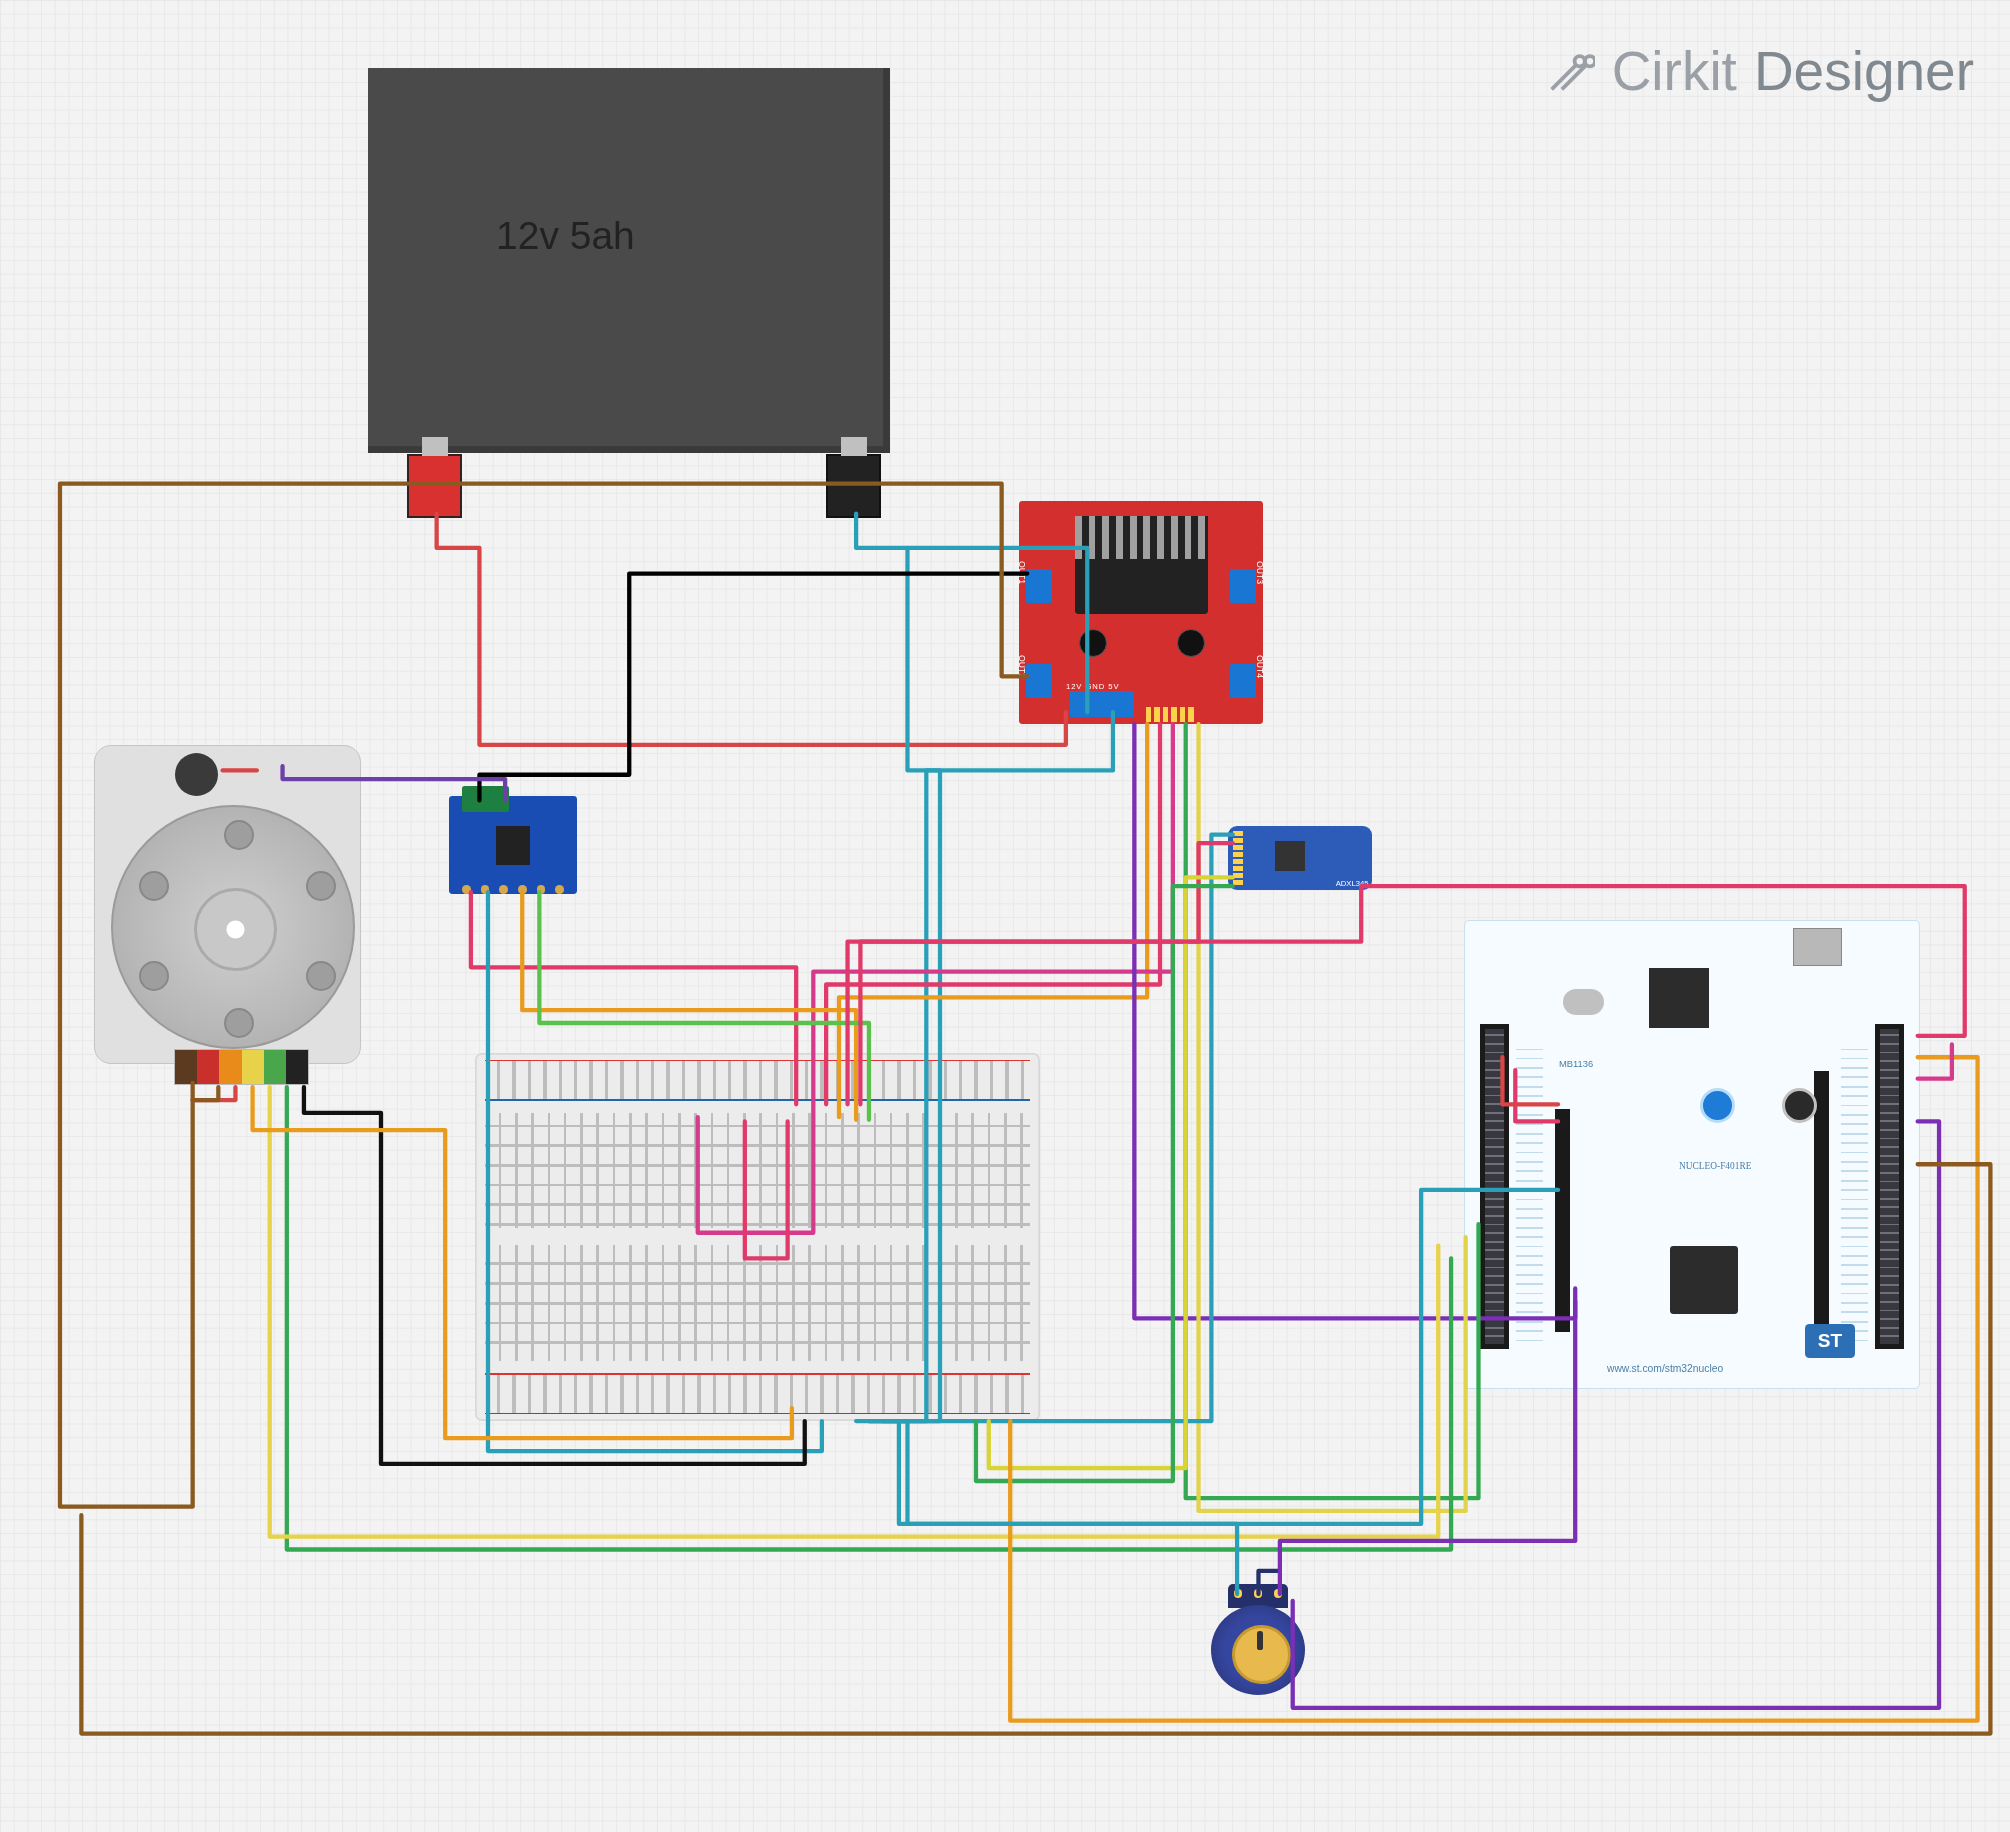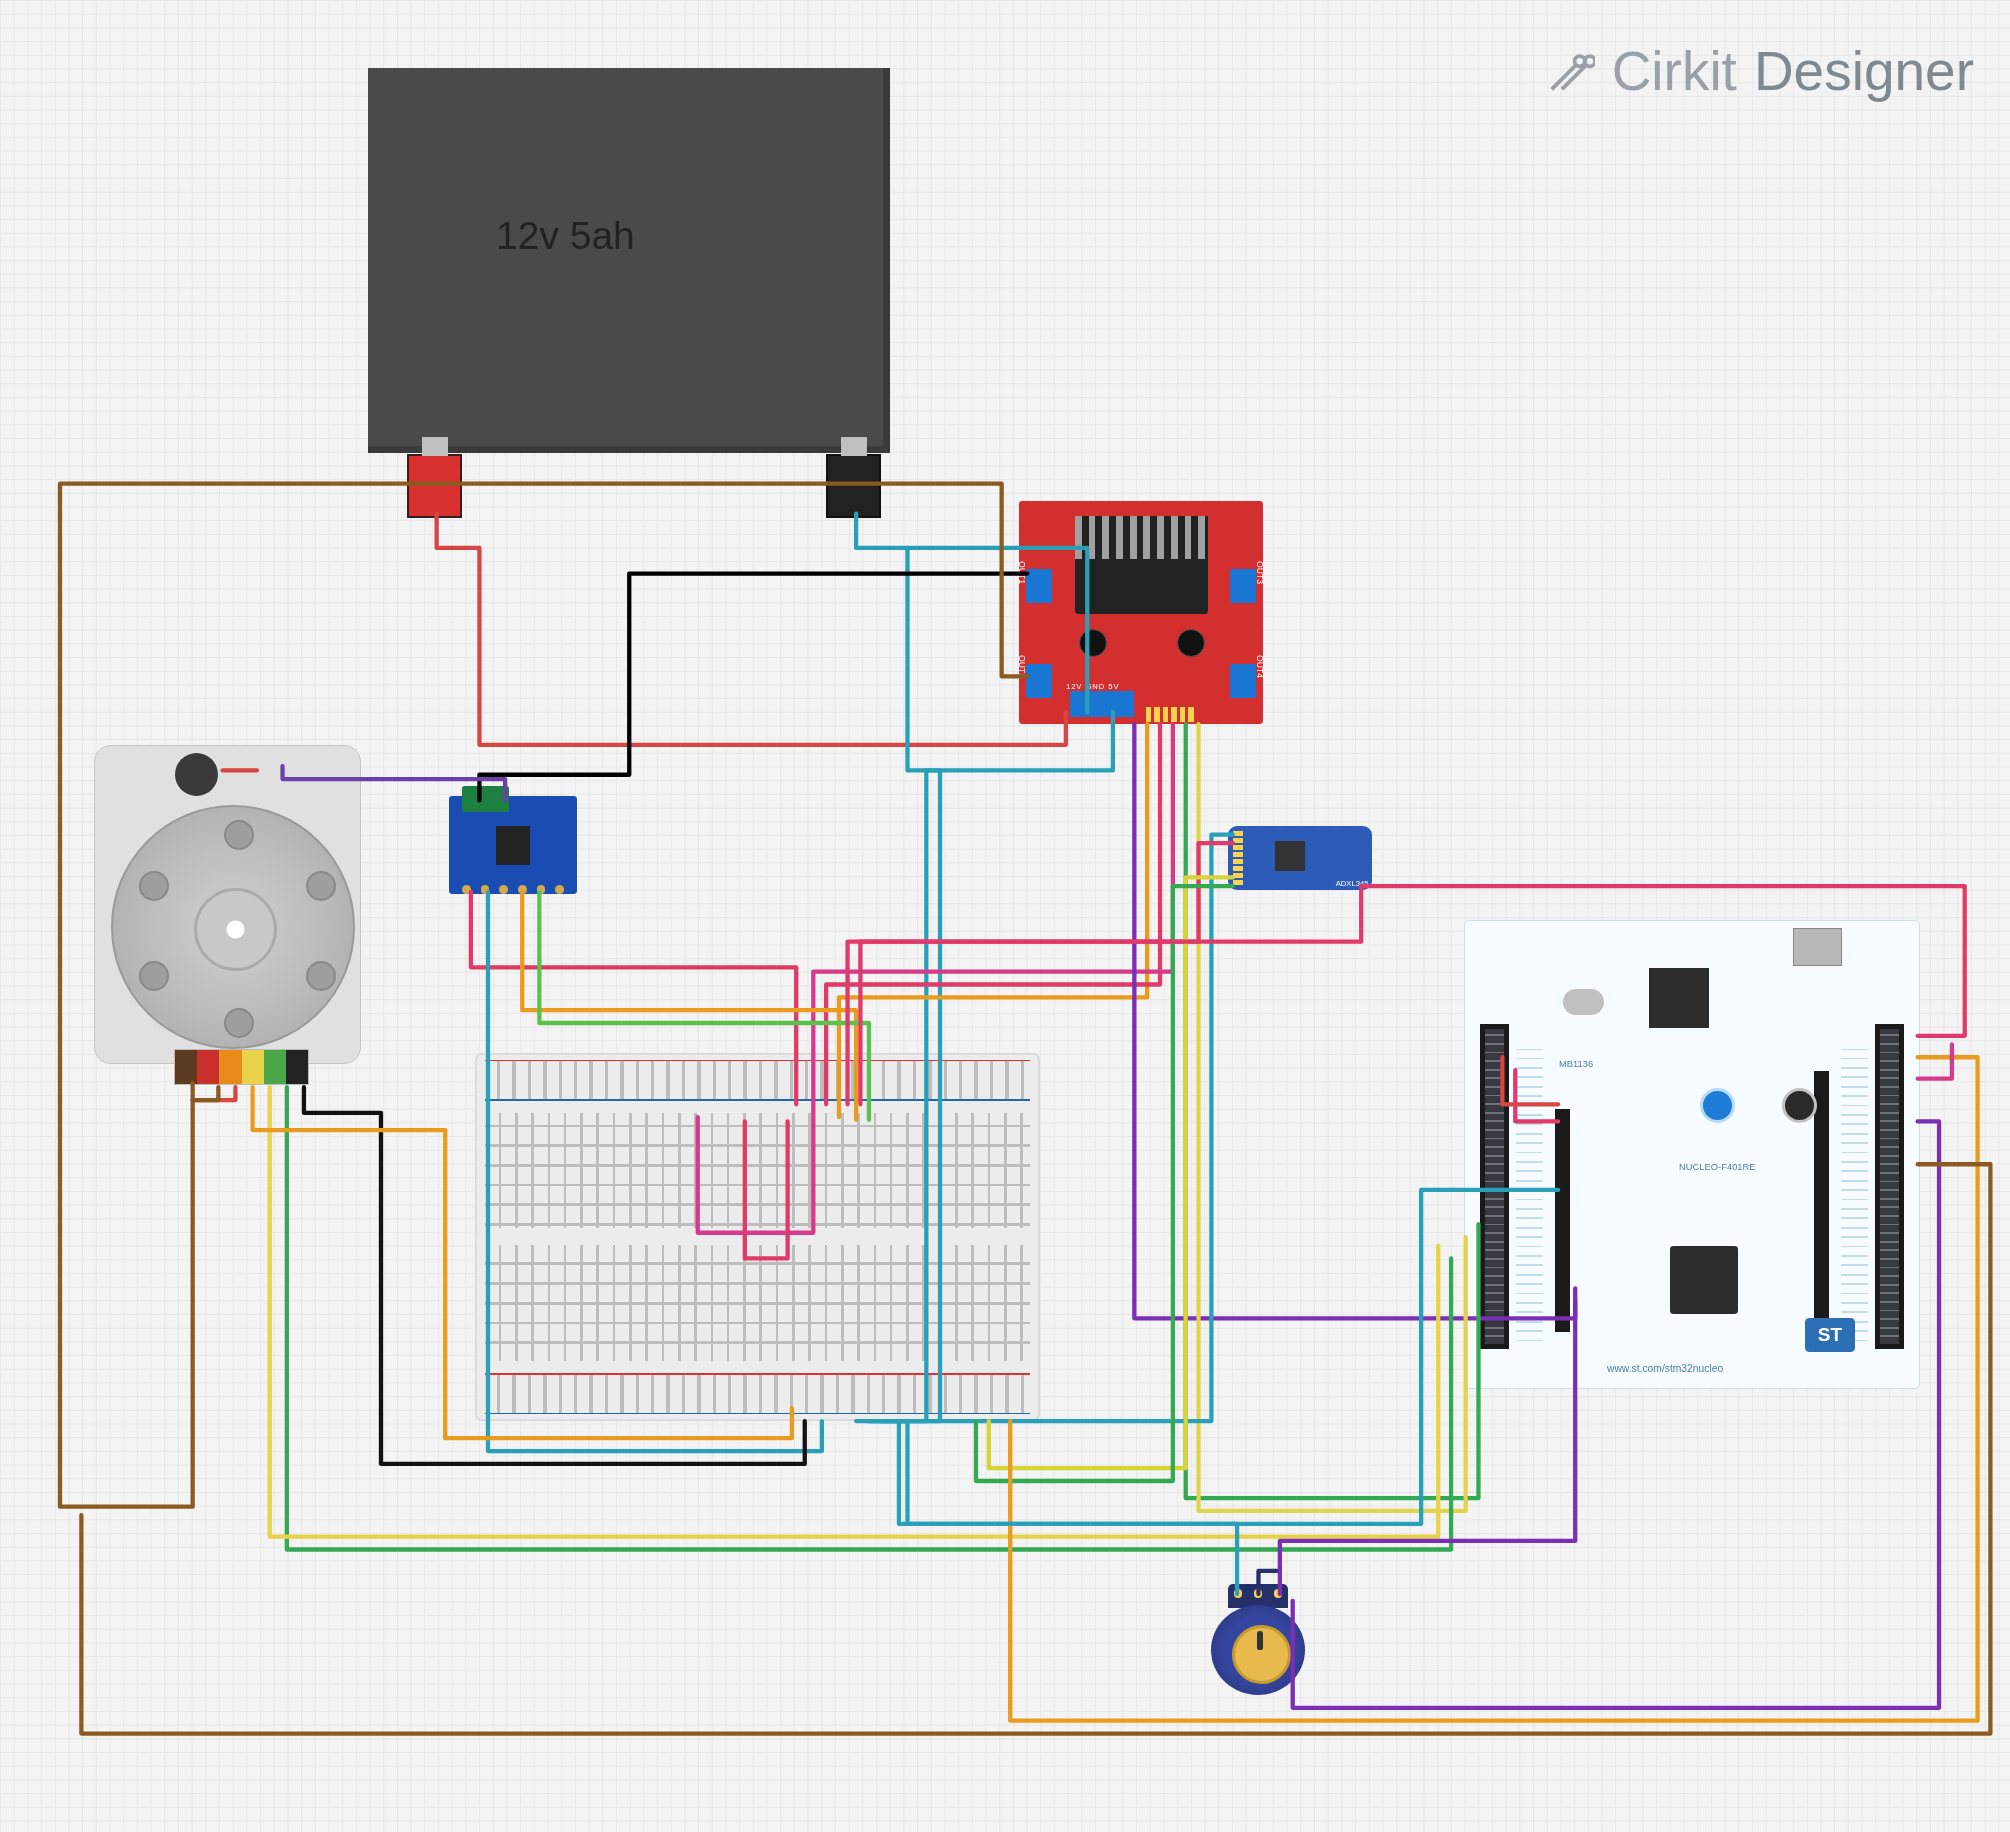--- a/index.html
+++ b/index.html
@@ -200,23 +200,23 @@
   .nucleo .hdrLi{left:90px;top:188px;width:15.4px;height:223px;}
   .nucleo .hdrRi{right:90px;top:150px;width:15.4px;height:261px;}
   .nucleo .hdrL::before,.nucleo .hdrR::before{content:"";position:absolute;inset:5.1px;background:repeating-linear-gradient(0deg,#383840 0 6.8px,#707078 6.8px 8.6px);}
   .nucleo .usb{position:absolute;right:77px;top:6.8px;width:47px;height:36px;background:#b8b8b8;border:1.7px solid #888;}
   .nucleo .mcu{position:absolute;left:205px;top:325px;width:68px;height:68px;background:#2c2c2c;border-radius:3.4px;}
   .nucleo .btn{position:absolute;width:29px;height:29px;border-radius:50%;}
   .nucleo .btn.blue{left:235px;top:167px;background:#1e7bd6;border:3.4px solid #b6dcf7;}
   .nucleo .btn.blk{left:317px;top:167px;background:#2a2a2a;border:3.4px solid #c0c0c0;}
   .nucleo .chip2{position:absolute;left:184px;top:47px;width:60px;height:60px;background:#2c2c2c;}
   .nucleo .xtal{position:absolute;left:98px;top:68px;width:41px;height:26px;border-radius:13px;background:#c0c0c0;}
-  .nucleo .stlogo{position:absolute;right:64px;bottom:36px;width:50px;height:34px;border-radius:4.3px;background:#2c6fb5;color:#fff;font-size:19px;font-weight:700;display:flex;align-items:center;justify-content:center;}
+  .nucleo .stlogo{position:absolute;right:64px;bottom:30px;width:50px;height:34px;border-radius:4.3px;background:#2c6fb5;color:#fff;font-size:19px;font-weight:700;display:flex;align-items:center;justify-content:center;}
   .nucleo .txt{position:absolute;font-size:9.4px;color:#4b7fa7;}
-  .nucleo .tname{left:214px;top:240px;} .nucleo .tmb{left:94px;top:137px;}
+  .nucleo .tname{left:214px;top:240px;font-family:Liberation Serif, serif;} .nucleo .tmb{left:94px;top:137px;}
   .nucleo .turl{left:142px;bottom:13.7px;font-size:10.3px;}
   .nucleo .perf {position:absolute;left:51px;top:128px;width:27px;height:300px;background:repeating-linear-gradient(0deg,transparent 0 7.7px,#c3dceb 7.7px 9.4px);}
   .nucleo .perfR{position:absolute;right:51px;top:128px;width:27px;height:300px;background:repeating-linear-gradient(0deg,transparent 0 7.7px,#c3dceb 7.7px 9.4px);}
 
   
   .pot {
     position: absolute;
     left: 1211px; top: 1584px;
     width: 94px; height: 111px;
   }

